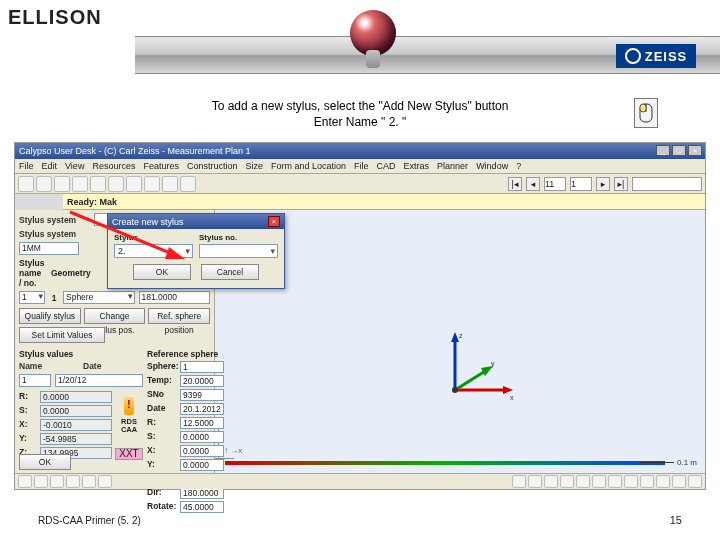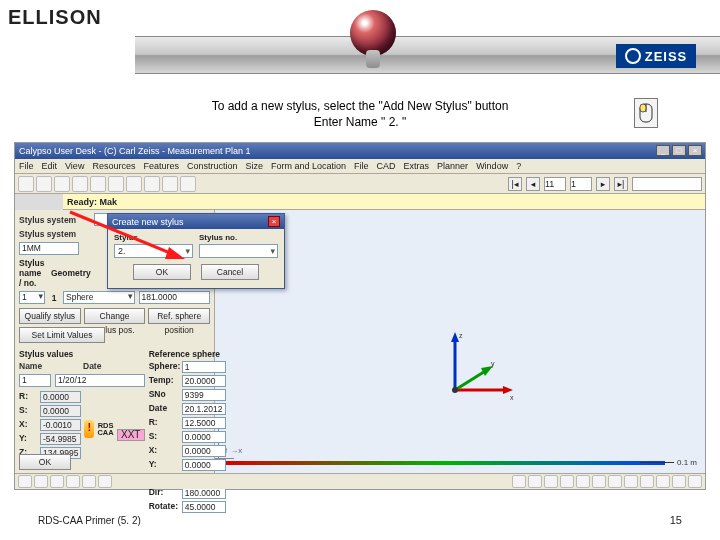--- a/index.html
+++ b/index.html
@@ -59,21 +59,21 @@
   .btn{height:16px;border:1px solid #888;background:linear-gradient(#fdfdfd,#dedede);font-size:8.5px;padding:0 4px;line-height:14px;text-align:center;}
   .btn3{flex:1;}
   .section-title{font-weight:bold;font-size:8.5px;margin:3px 0 2px;}
   .twocol{display:flex;gap:4px;}
   .twocol>div{flex:1;}
   .valrow{display:flex;align-items:flex-start;margin-bottom:2px;gap:3px;}
   .valrow .k{width:18px;font-weight:bold;}
   .valrow .v{flex:1;height:12px;border:1px solid #7f9db9;background:#ededed;padding:0 2px;line-height:10px;text-align:left;}
   .refcol .valrow .v{background:#fff;}
   .refcol .valrow .k{width:30px;}
-  .midicons{display:flex;flex-direction:row;align-items:center;gap:3px;margin-top:6px;}
+  .midicons{display:flex;flex-direction:column;align-items:center;gap:3px;margin-top:6px;}
   .warn{width:10px;height:18px;background:linear-gradient(#ffda66,#ff9a00);border-radius:3px;position:relative;}
   .warn::after{content:"!";position:absolute;left:3px;top:1px;color:#b00;font-weight:bold;font-size:11px;}
   .rds{font-size:7.5px;font-weight:bold;text-align:center;line-height:1;}
   .xxt{width:28px;height:12px;border:1px solid #999;background:#f9a8d4;text-align:center;line-height:10px;font-size:10px;margin-top:12px;}
   .okbottom{position:absolute;left:4px;bottom:3px;}
 
   
   .dialog{position:absolute;top:70px;left:92px;width:178px;background:#ece9d8;border:1px solid #3b5998;box-shadow:2px 2px 4px rgba(0,0,0,.3);z-index:10;}
   .dlg-title{height:15px;background:linear-gradient(#5e7bb8,#2b4e96);color:#fff;font-size:9px;display:flex;align-items:center;justify-content:space-between;padding:0 4px;}
   .dlg-title .x{width:12px;height:11px;background:#d44;border:1px solid #800;color:#fff;text-align:center;line-height:9px;font-size:8px;}

